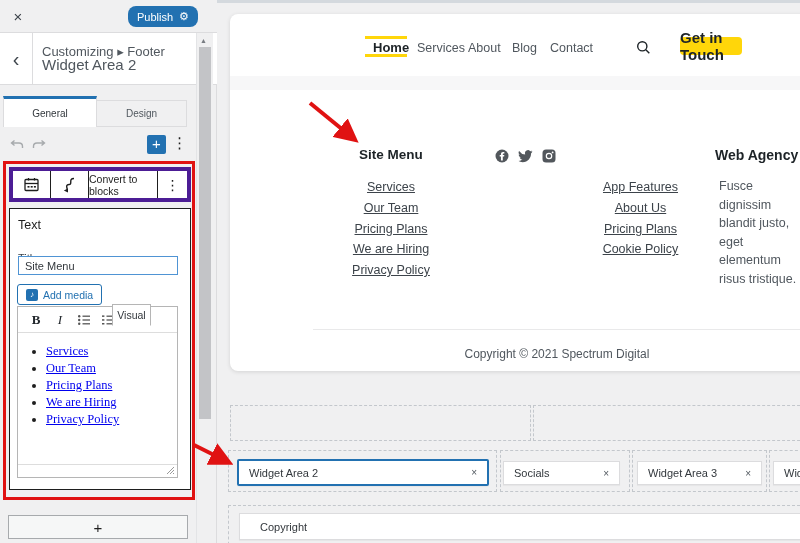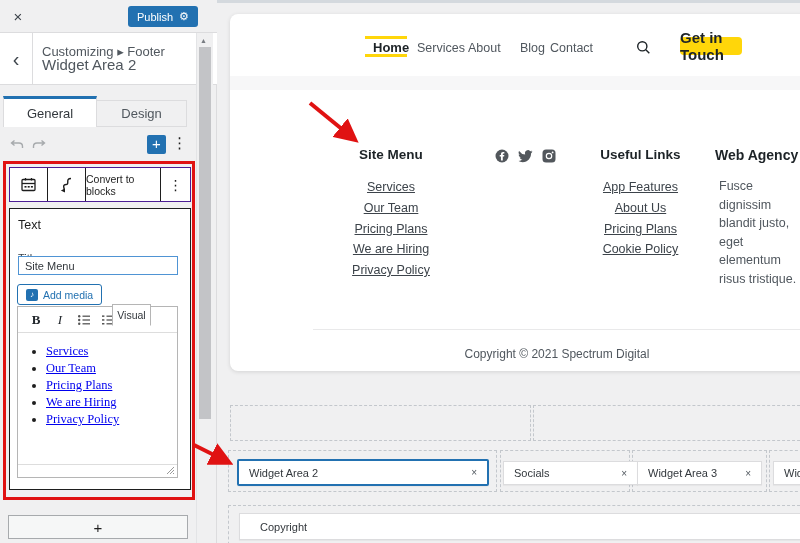--- a/index.html
+++ b/index.html
@@ -5,39 +5,39 @@
   * { margin:0; padding:0; box-sizing:border-box; }
   html,body { background:#fff; }
   body { font-family:"Liberation Sans", sans-serif; }
   .stage { position:relative; width:800px; height:543px; overflow:hidden; background:#f0f0f1; }
   .abs { position:absolute; }
 
   
   .sidebar { left:0; top:0; width:217px; height:543px; background:#f0f0f1; border-right:1px solid #dcdcde; }
   .topbar { left:0; top:0; width:217px; height:33px; background:#f0f0f1; border-bottom:1px solid #dcdcde; }
   .close-x { left:8px; top:7px; width:20px; height:20px; font-size:15px; color:#3c434a; text-align:center; line-height:20px; cursor:pointer; }
-  .publish-btn { left:128px; top:6px; height:21px; width:70px; background:#2271b1; border-radius:3px; color:#fff; font-size:11px; display:flex; align-items:center; justify-content:center; gap:6px; cursor:pointer; }
+  .publish-btn { left:128px; top:6px; height:21px; width:70px; background:#2271b1; border-radius:8px; color:#fff; font-size:11px; display:flex; align-items:center; justify-content:center; gap:6px; cursor:pointer; }
   .publish-gear { font-size:11px; line-height:11px; }
 
   .panel-header { left:0; top:33px; width:217px; height:52px; background:#fff; border-bottom:1px solid #dcdcde; }
   .back-btn { left:0; top:33px; width:33px; height:52px; border-right:1px solid #dcdcde; color:#3c434a; font-size:20px; display:flex; align-items:center; justify-content:center; cursor:pointer; }
   .breadcrumb { left:42px; top:44px; font-size:13px; color:#50575e; }
   .panel-title { left:42px; top:56px; font-size:15px; color:#50575e; }
 
-  .tab { font-size:13px; display:flex; align-items:center; justify-content:center; cursor:pointer; }
+  .tab { font-size:10px; display:flex; align-items:center; justify-content:center; cursor:pointer; }
   .tab-general { left:3px; top:96px; width:94px; height:31px; background:#fff; border-top:3px solid #2271b1; border-left:1px solid #dcdcde; border-right:1px solid #dcdcde; color:#32373c; }
   .tab-design { left:97px; top:100px; width:90px; height:27px; background:#f0f0f1; border:1px solid #dcdcde; border-left:none; color:#50575e; }
 
   .undo-redo svg { display:block; }
   .icon-undo { left:9px; top:136px; }
   .icon-redo { left:31px; top:136px; }
   .plus-btn { left:147px; top:135px; width:19px; height:19px; background:#2271b1; border-radius:2px; color:#fff; font-size:15px; line-height:17px; text-align:center; cursor:pointer; }
   .kebab-top { left:172px; top:134px; width:14px; font-size:15px; color:#1e1e1e; text-align:center; letter-spacing:0; cursor:pointer; }
 
-  .block-toolbar { left:9px; top:167px; width:182px; height:35px; background:#fff; border:1px solid #4c1d95; display:flex; }
+  .block-toolbar { left:9px; top:167px; width:182px; height:35px; background:#fff; border:4px solid #4c1d95; display:flex; }
   .bt-cell { height:100%; display:flex; align-items:center; justify-content:center; border-right:1px solid #1e1e1e; cursor:pointer; }
   .bt-cell:last-child { border-right:none; }
   .bt-icon { width:38px; }
   .bt-convert { flex:1; font-size:10.5px; color:#1e1e1e; }
   .bt-kebab { width:29px; font-size:14px; color:#1e1e1e; }
 
   .widget-panel { left:9px; top:208px; width:182px; height:282px; background:#fff; border:1px solid #1e1e1e; }
   .w-type { left:18px; top:218px; font-size:12.5px; color:#1e1e1e; }
   .w-title-label { left:18px; top:252px; font-size:11px; color:#3c434a; }
   .w-title-input { left:18px; top:256px; width:160px; height:19px; border:1px solid #4f94d4; background:#fff; font-size:11px; color:#32373c; padding:0 6px; font-family:"Liberation Sans", sans-serif; }
@@ -229,21 +229,21 @@
 
   <div class="abs preview-bg"></div>
   <div class="abs preview-topstrip"></div>
   <div class="abs site-card"></div>
 
   <div class="abs hl-bar" style="left:365px; top:36px;"></div>
   <div class="abs nav-item nav-home">Home</div>
   <div class="abs hl-bar" style="left:365px; top:54px;"></div>
   <div class="abs nav-item" style="left:417px; top:41px;">Services</div>
   <div class="abs nav-item" style="left:468px; top:41px;">About</div>
-  <div class="abs nav-item" style="left:512px; top:41px;margin-left:8px;">Blog</div>
+  <div class="abs nav-item" style="left:512px; top:41px;">Blog</div>
   <div class="abs nav-item" style="left:550px; top:41px;">Contact</div>
   <div class="abs search-btn">
     <svg width="15" height="15" viewBox="0 0 15 15">
         <circle cx="6.3" cy="6.3" r="4.6" fill="none" stroke="#1d2327" stroke-width="1.4"></circle>
         <line x1="9.8" y1="9.8" x2="13.3" y2="13.3" stroke="#1d2327" stroke-width="1.4"></line>
       </svg>
   </div>
   <div class="abs cta-btn">Get in Touch</div>
   <div class="abs nav-footer-gap"></div>
 
@@ -264,21 +264,20 @@
     <svg class="social-ic" width="15" height="13" viewBox="0 0 15 13">
         <path d="M14.5 1.6 c-.5.25-1.1.42-1.7.5 .6-.37 1.05-.95 1.3-1.65 -.6.35-1.2.6-1.9.73 A2.95 2.95 0 0 0 7.1 3.9 c0 .23.02.45.07.67 A8.3 8.3 0 0 1 1.1.95 a2.96 2.96 0 0 0 .9 3.94 c-.47-.02-.93-.15-1.33-.37 v.04 c0 1.43 1 2.62 2.36 2.9 -.25.07-.5.1-.78.1 -.2 0-.38-.02-.56-.05 .38 1.17 1.47 2.03 2.77 2.06 A5.93 5.93 0 0 1 .1 10.84 a8.36 8.36 0 0 0 4.53 1.33 c5.44 0 8.4-4.5 8.4-8.4 v-.38 c.58-.42 1.08-.94 1.47-1.8z" fill="#52575c"></path>
       </svg>
     <svg class="social-ic" width="14" height="14" viewBox="0 0 14 14">
         <rect x="0.5" y="0.5" width="13" height="13" rx="3.5" fill="#52575c"></rect>
         <circle cx="7" cy="7" r="2.7" fill="none" stroke="#fff" stroke-width="1.2"></circle>
         <circle cx="10.6" cy="3.4" r="0.9" fill="#fff"></circle>
       </svg>
   </div>
 
-  <div class="abs f-heading" style="left:580px; top:147px; width:121px;">Useful Links</div>
   <div class="abs f-col" style="left:580px; top:177px; width:121px;">
     <a>App Features</a>
     <a>About Us</a>
     <a>Pricing Plans</a>
     <a>Cookie Policy</a>
   </div>
 
   <div class="abs f-heading" style="left:715px; top:147px; width:85px; font-size:14px; font-weight:800; text-align:left;">Web Agency</div>
   <div class="abs agency-text">Fusce dignissim blandit justo, eget elementum risus tristique.</div>
 
@@ -290,21 +289,21 @@
 
   <div class="abs dashed" style="left:228px; top:450px; width:269px; height:42px;"></div>
   <div class="abs dashed" style="left:500px; top:450px; width:130px; height:42px;"></div>
   <div class="abs dashed" style="left:632px; top:450px; width:135px; height:42px;"></div>
   <div class="abs dashed" style="left:769px; top:450px; width:60px; height:42px;"></div>
 
   <div class="abs chip chip-focus" style="left:237px; top:459px; width:252px; height:27px;">
     <span class="chip-label">Widget Area 2</span>
     <span class="chip-x">×</span>
   </div>
-  <div class="abs chip" style="left:503px; top:461px; width:135px; height:24px;">
+  <div class="abs chip" style="left:503px; top:461px; width:117px; height:24px;">
     <span class="chip-label">Socials</span>
     <span class="chip-x">×</span>
   </div>
   <div class="abs chip" style="left:637px; top:461px; width:125px; height:24px;">
     <span class="chip-label">Widget Area 3</span>
     <span class="chip-x">×</span>
   </div>
   <div class="abs chip" style="left:773px; top:461px; width:60px; height:24px;">
     <span class="chip-label">Widge</span>
   </div>

